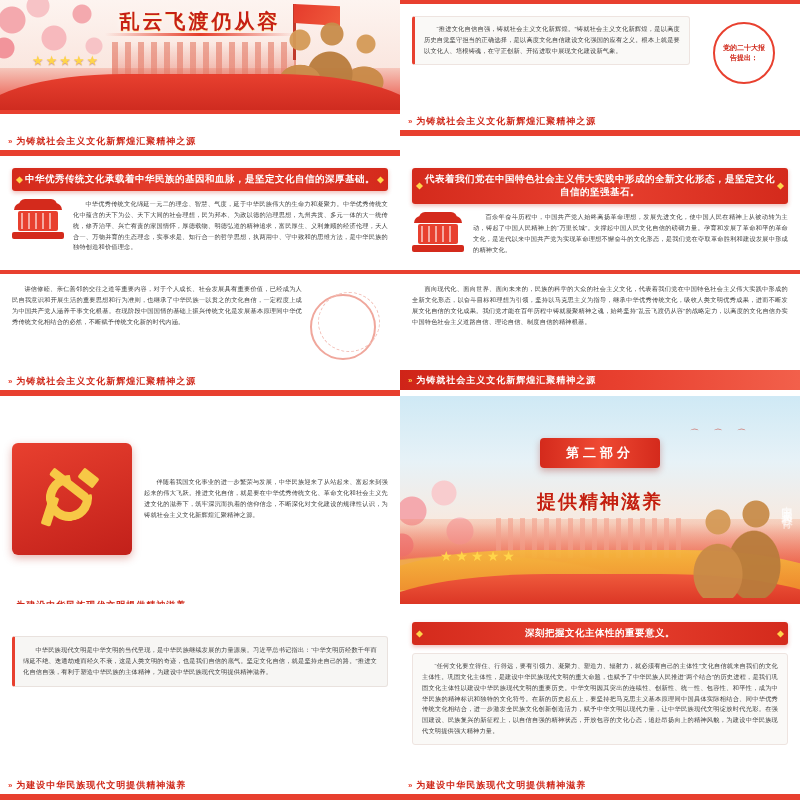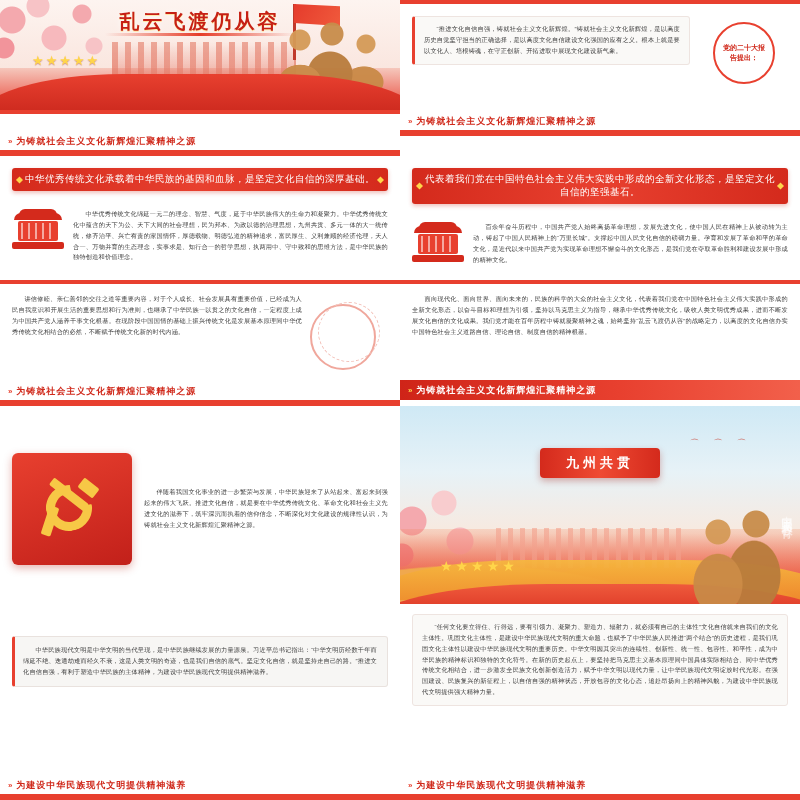--- a/index.html
+++ b/index.html
@@ -120,24 +120,24 @@
   }
   .body {
     padding:10px 12px 12px;
     background:#fff;
     position:relative;
   }
 
   
   .pill {
     display:block;
-    margin: 8px auto 18px;
+    margin: 8px auto 8px;
     background: linear-gradient(90deg,#d42a1c,#e8402f 50%,#d42a1c);
     color:#fff;
-    font-size:9.5px; font-weight:normal;
+    font-size:9.5px; font-weight:bold;
     text-align:center;
     padding:5px 10px;
     border-radius:3px;
     letter-spacing:.5px;
     box-shadow:0 2px 4px rgba(200,40,25,.3);
     position:relative;
   }
   .pill::before, .pill::after{
     content:""; position:absolute; top:50%; width:5px;height:5px;
     background:#ffd54a; transform:translateY(-50%) rotate(45deg);
@@ -435,22 +435,23 @@
   <div class="slide">
     <div class="part-slide">
       <div class="birds">⌒ ⌒ ⌒</div>
       <div class="flowers2"></div>
       <div class="hills"></div>
       <div class="skyline"></div>
       <div class="wave"></div>
       <div class="wave2"></div>
       <div class="stars2">★★★★★</div>
       <div class="soldiers2"></div>
-      <div class="part-badge">九州共贯</div>
+      <div class="part-badge">第二部分</div>
       <div class="part-title">
+        <div>提供精神滋养</div>
       </div>
       <div class="watermark">中国党员教育</div>
     </div>
 
   </div>
 
   <div class="slide">
     <div class="body" style="min-height:172px; padding-top:26px;">
       <div class="quote-card lbar">
         <div class="para ind">中华民族现代文明是中华文明的当代呈现，是中华民族继续发展的力量源泉。习近平总书记指出：“中华文明历经数千年而绵延不绝、迭遭劫难而经久不衰，这是人类文明的奇迹，也是我们自信的底气。坚定文化自信，就是坚持走自己的路。”推进文化自信自强，有利于塑造中华民族的主体精神，为建设中华民族现代文明提供精神滋养。</div>
@@ -458,20 +459,21 @@
     </div>
     <div class="hdr light">
       <span class="arrows">››</span>
       <span>为建设中华民族现代文明提供精神滋养</span>
     </div>
     <div class="sep"></div>
   </div>
 
   <div class="slide">
     <div class="body" style="min-height:172px; padding-top:10px;">
+      <div class="pill">深刻把握文化主体性的重要意义。</div>
       <div class="card">
         <div class="para ind">“任何文化要立得住、行得远，要有引领力、凝聚力、塑造力、辐射力，就必须有自己的主体性”文化自信就来自我们的文化主体性。巩固文化主体性，是建设中华民族现代文明的重大命题，也赋予了中华民族人民推进“两个结合”的历史进程，是我们巩固文化主体性以建设中华民族现代文明的重要历史。中华文明因其突出的连续性、创新性、统一性、包容性、和平性，成为中华民族的精神标识和独特的文化符号。在新的历史起点上，要坚持把马克思主义基本原理同中国具体实际相结合、同中华优秀传统文化相结合，进一步激发全民族文化创新创造活力，赋予中华文明以现代力量，让中华民族现代文明绽放时代光彩。在强国建设、民族复兴的新征程上，以自信自强的精神状态，开放包容的文化心态，追赴昂扬向上的精神风貌，为建设中华民族现代文明提供强大精神力量。</div>
       </div>
     </div>
     <div class="hdr light">
       <span class="arrows">››</span>
       <span>为建设中华民族现代文明提供精神滋养</span>
     </div>
     <div class="sep"></div>
   </div>

